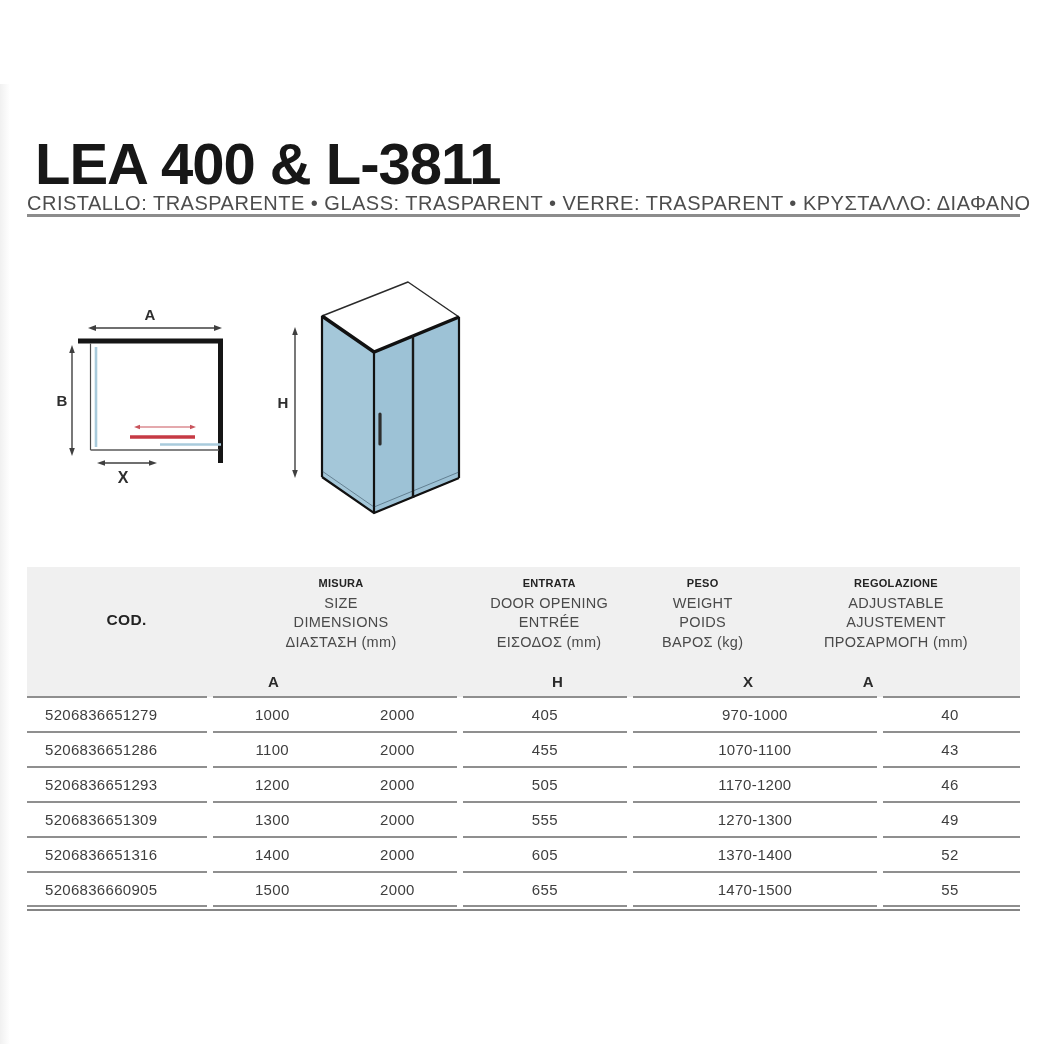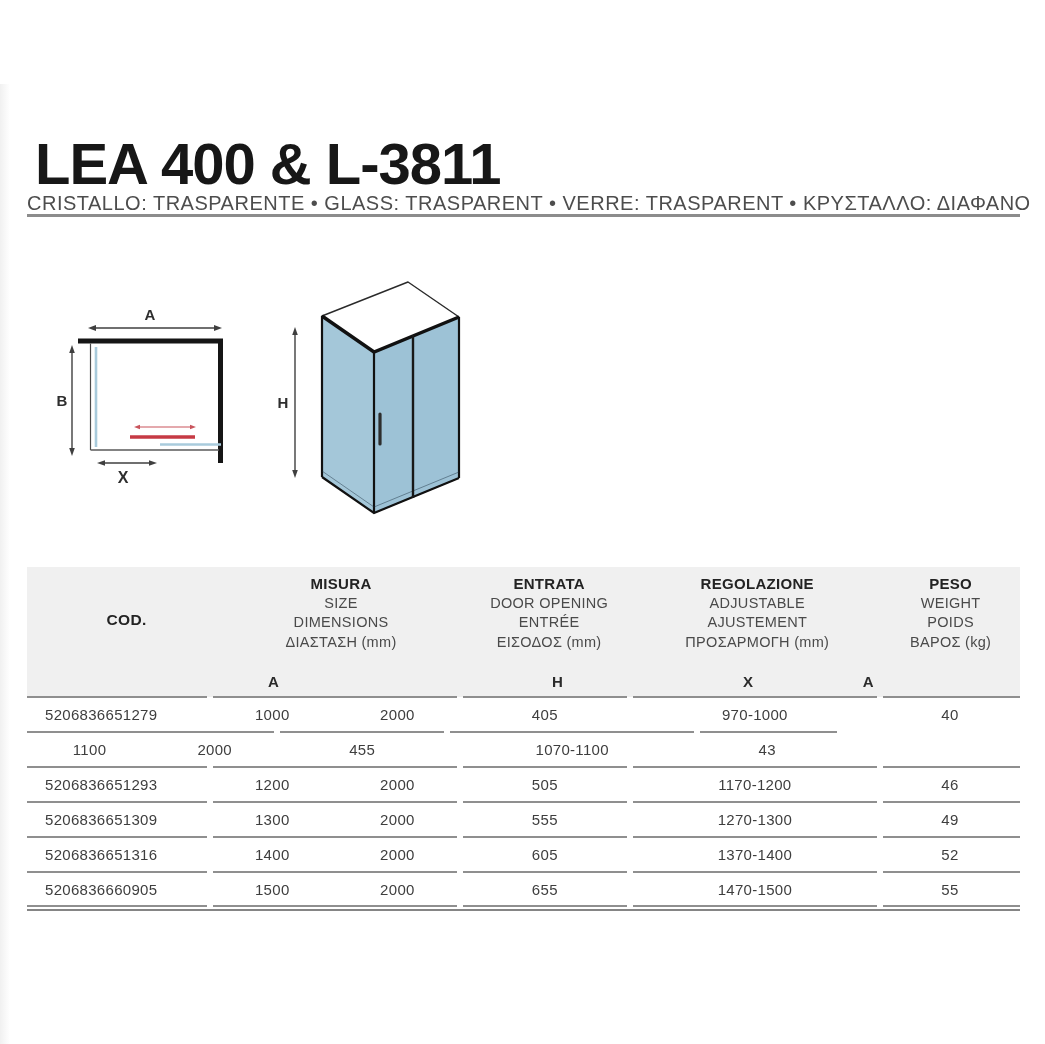--- a/index.html
+++ b/index.html
@@ -31,21 +31,21 @@
   svg text{font-family:"Liberation Sans", sans-serif;font-weight:700;fill:#2e2e2e;}
   
   .spec-table{
     position:absolute;left:27px;top:567px;width:993px;
     border-bottom:2px solid #858585;padding-bottom:2px;
     font-size:15px;color:#3e3e3e;letter-spacing:.3px;
   }
   .thead{background:#f0f0f0;}
   .th-top{display:flex;height:98px;padding-top:7px;box-sizing:border-box;}
   .th-group{display:flex;flex-direction:column;align-items:center;justify-content:flex-start;text-align:center;}
-  .th-group .l1{font-weight:700;font-size:15px;color:#232323;line-height:19.5px;}
+  .th-group .l1{font-weight:700;font-size:11px;color:#232323;line-height:19.5px;}
   .th-group .l2{font-size:14.5px;color:#4a4a4a;line-height:19.5px;}
   .th-cod{display:flex;align-items:center;justify-content:center;font-weight:700;font-size:15.5px;color:#232323;padding-left:9px;}
   .th-sub{display:flex;height:32px;align-items:center;font-weight:700;font-size:15px;color:#2b2b2b;}
   .c-cod{width:18.4%;}
   .c-mis{width:25.2%;}
   .c-ent{width:17.1%;}
   .c-reg{width:25.2%;}
   .c-peso{width:14.1%;}
   .split{display:flex;width:100%;}
   .split span{flex:1;text-align:center;}
@@ -141,31 +141,31 @@
           <span class="l2">SIZE</span>
           <span class="l2">DIMENSIONS</span>
           <span class="l2">ΔΙΑΣΤΑΣΗ (mm)</span>
         </div>
         <div class="th-group c-ent">
           <span class="l1">ENTRATA</span>
           <span class="l2">DOOR OPENING</span>
           <span class="l2">ENTRÉE</span>
           <span class="l2">ΕΙΣΟΔΟΣ (mm)</span>
         </div>
+        <div class="th-group c-peso">
+          <span class="l1">PESO</span>
+          <span class="l2">WEIGHT</span>
+          <span class="l2">POIDS</span>
+          <span class="l2">ΒΑΡΟΣ (kg)</span>
+        </div>
         <div class="th-group c-reg">
           <span class="l1">REGOLAZIONE</span>
           <span class="l2">ADJUSTABLE</span>
           <span class="l2">AJUSTEMENT</span>
           <span class="l2">ΠΡΟΣΑΡΜΟΓΗ (mm)</span>
-        </div>
-        <div class="th-group c-peso">
-          <span class="l1">PESO</span>
-          <span class="l2">WEIGHT</span>
-          <span class="l2">POIDS</span>
-          <span class="l2">ΒΑΡΟΣ (kg)</span>
         </div>
       </div>
       <div class="th-sub">
         <div class="c-cod"></div>
         <div class="c-mis split">
           <span>A</span>
           <span>H</span>
         </div>
         <div class="c-ent center">X</div>
         <div class="c-reg center">A</div>
@@ -179,20 +179,21 @@
           <div class="split">
         <span>1000</span>
         <span>2000</span>
           </div>
         </div>
       <div class="cell c-ent">405</div>
       <div class="cell c-reg">970-1000</div>
       <div class="cell c-peso">40</div>
     </div>
     <div class="drow">
+      <div class="cell c-cod">5206836651286</div>
       <div class="cell c-mis">
           <div class="split">
         <span>1100</span>
         <span>2000</span>
           </div>
         </div>
       <div class="cell c-ent">455</div>
       <div class="cell c-reg">1070-1100</div>
       <div class="cell c-peso">43</div>
     </div>

